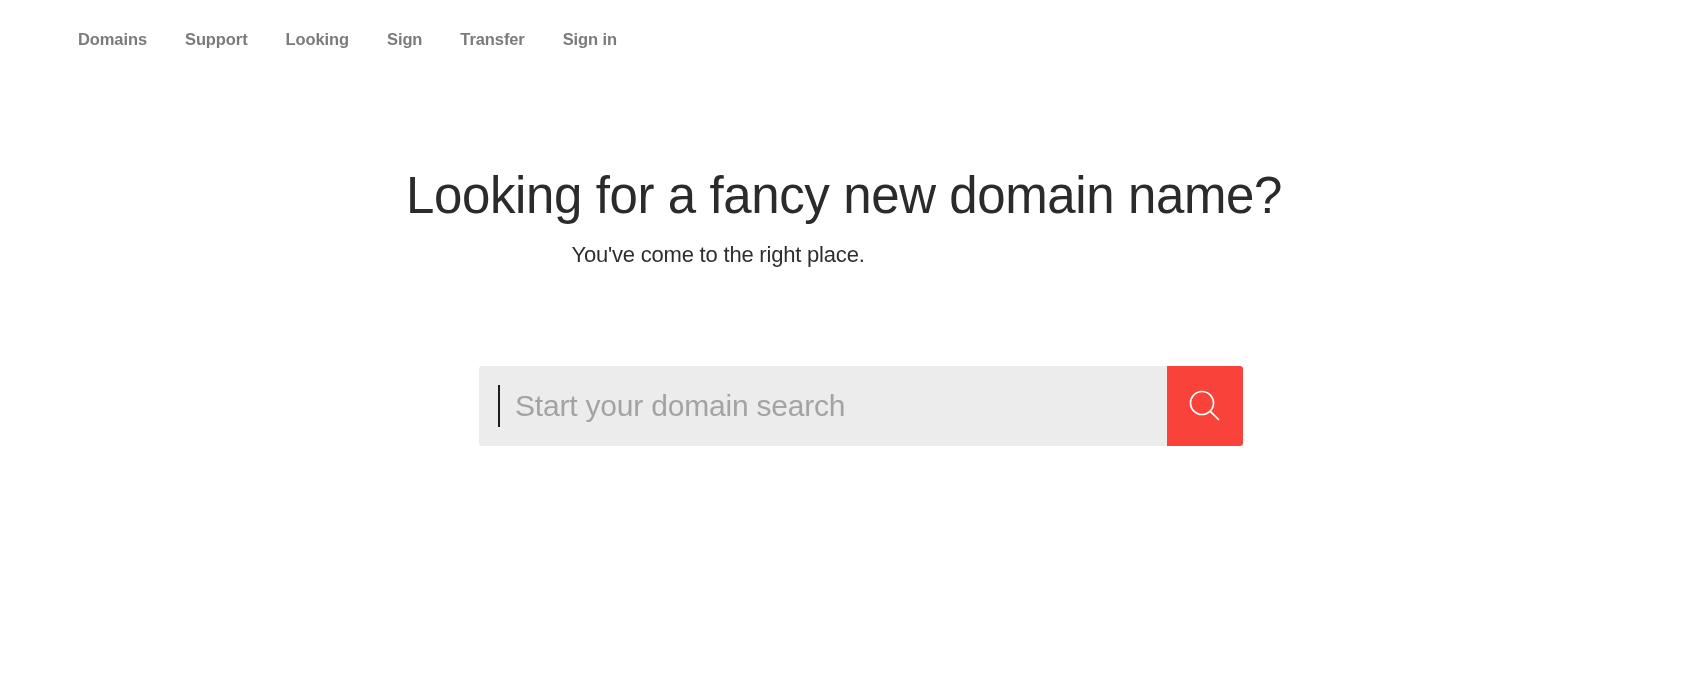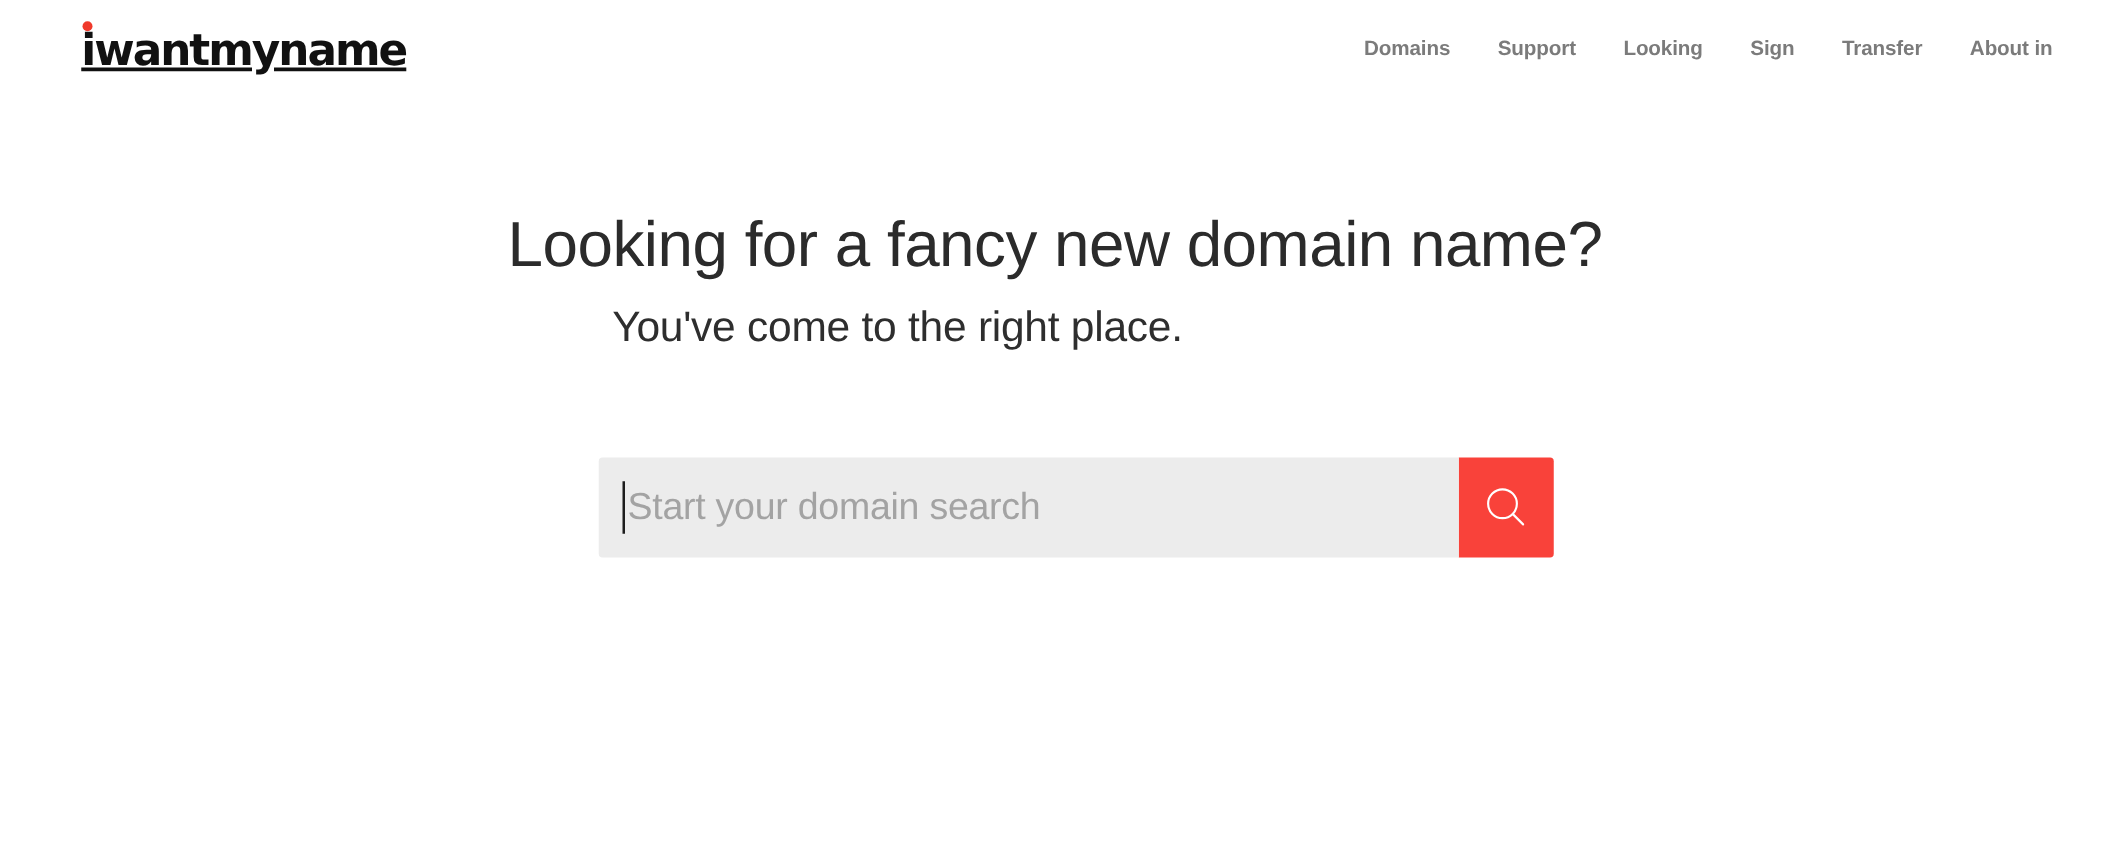--- a/index.html
+++ b/index.html
@@ -96,21 +96,21 @@
     color: #2b2b2b;
     letter-spacing: -0.4px;
     line-height: 1.12;
   }
   .hero-subtitle {
     position: absolute;
     top: 242px;
     left: 0;
     width: 1436px;
     margin: 0;
-    font-size: 34px;
+    font-size: 22px;
     font-weight: 400;
     color: #2e2e2e;
     letter-spacing: -0.2px;
     line-height: 1.2;
   }
 
   
   .search-bar {
     position: absolute;
     top: 366px;
@@ -120,20 +120,21 @@
     display: flex;
     align-items: stretch;
   }
   .search-field-wrap {
     position: relative;
     flex: 1 1 auto;
     background: #ececec;
     border-radius: 3px 0 0 3px;
     display: flex;
     align-items: center;
+    padding-left: 13px;
   }
   .search-caret {
     position: absolute;
     left: 19px;
     top: 19px;
     width: 2px;
     height: 42px;
     background: #1d1d1d;
   }
   .search-input {
@@ -171,32 +172,28 @@
     display: block;
   }
 </style>
 </head>
 <body>
 
 <div class="page">
 
   <header class="site-header">
 
-    <a class="logo" href="#">
-      <span class="logo-dot"></span>
-      <span>iwantmyname</span>
-    </a>
 
     <nav class="main-nav">
       <a class="nav-link" href="#">Domains</a>
       <a class="nav-link" href="#">Support</a>
       <a class="nav-link" href="#">Looking</a>
       <a class="nav-link" href="#">Sign</a>
       <a class="nav-link" href="#">Transfer</a>
-      <a class="nav-link" href="#">About in</a>
+      <a class="nav-link" href="#">Sign in</a>
     </nav>
 
   </header>
 
   <section class="hero">
     <h1 class="hero-title">Looking for a fancy new domain name?</h1>
     <p class="hero-subtitle">You've come to the right place.</p>
   </section>
 
   <form class="search-bar">

